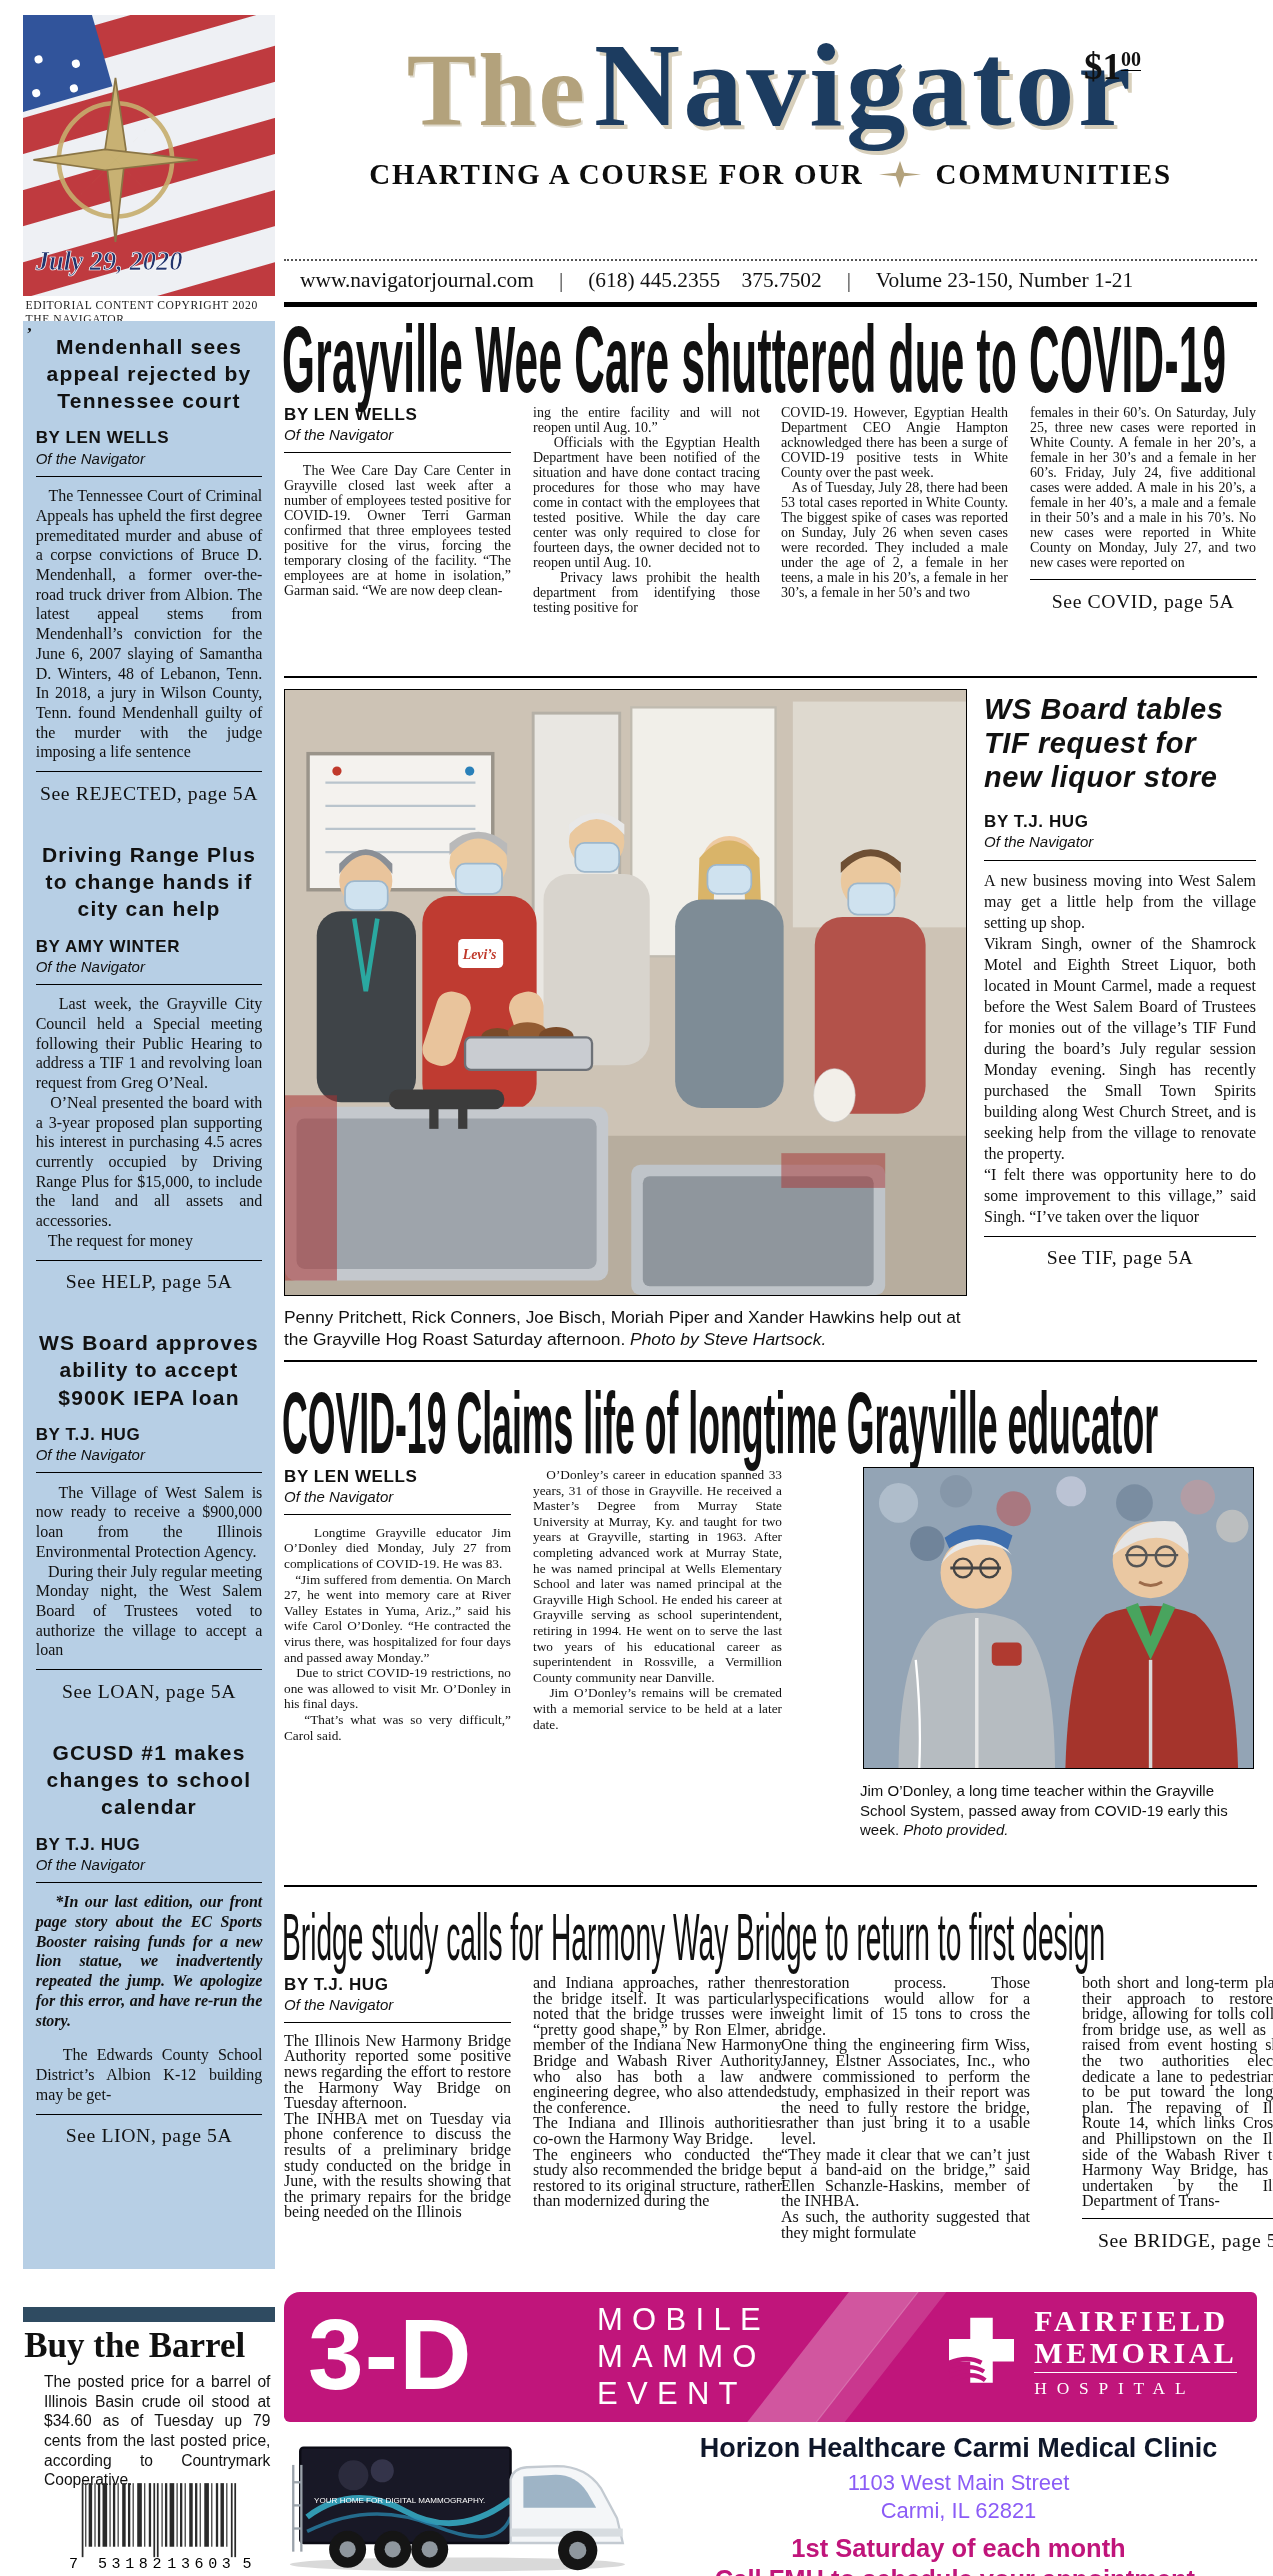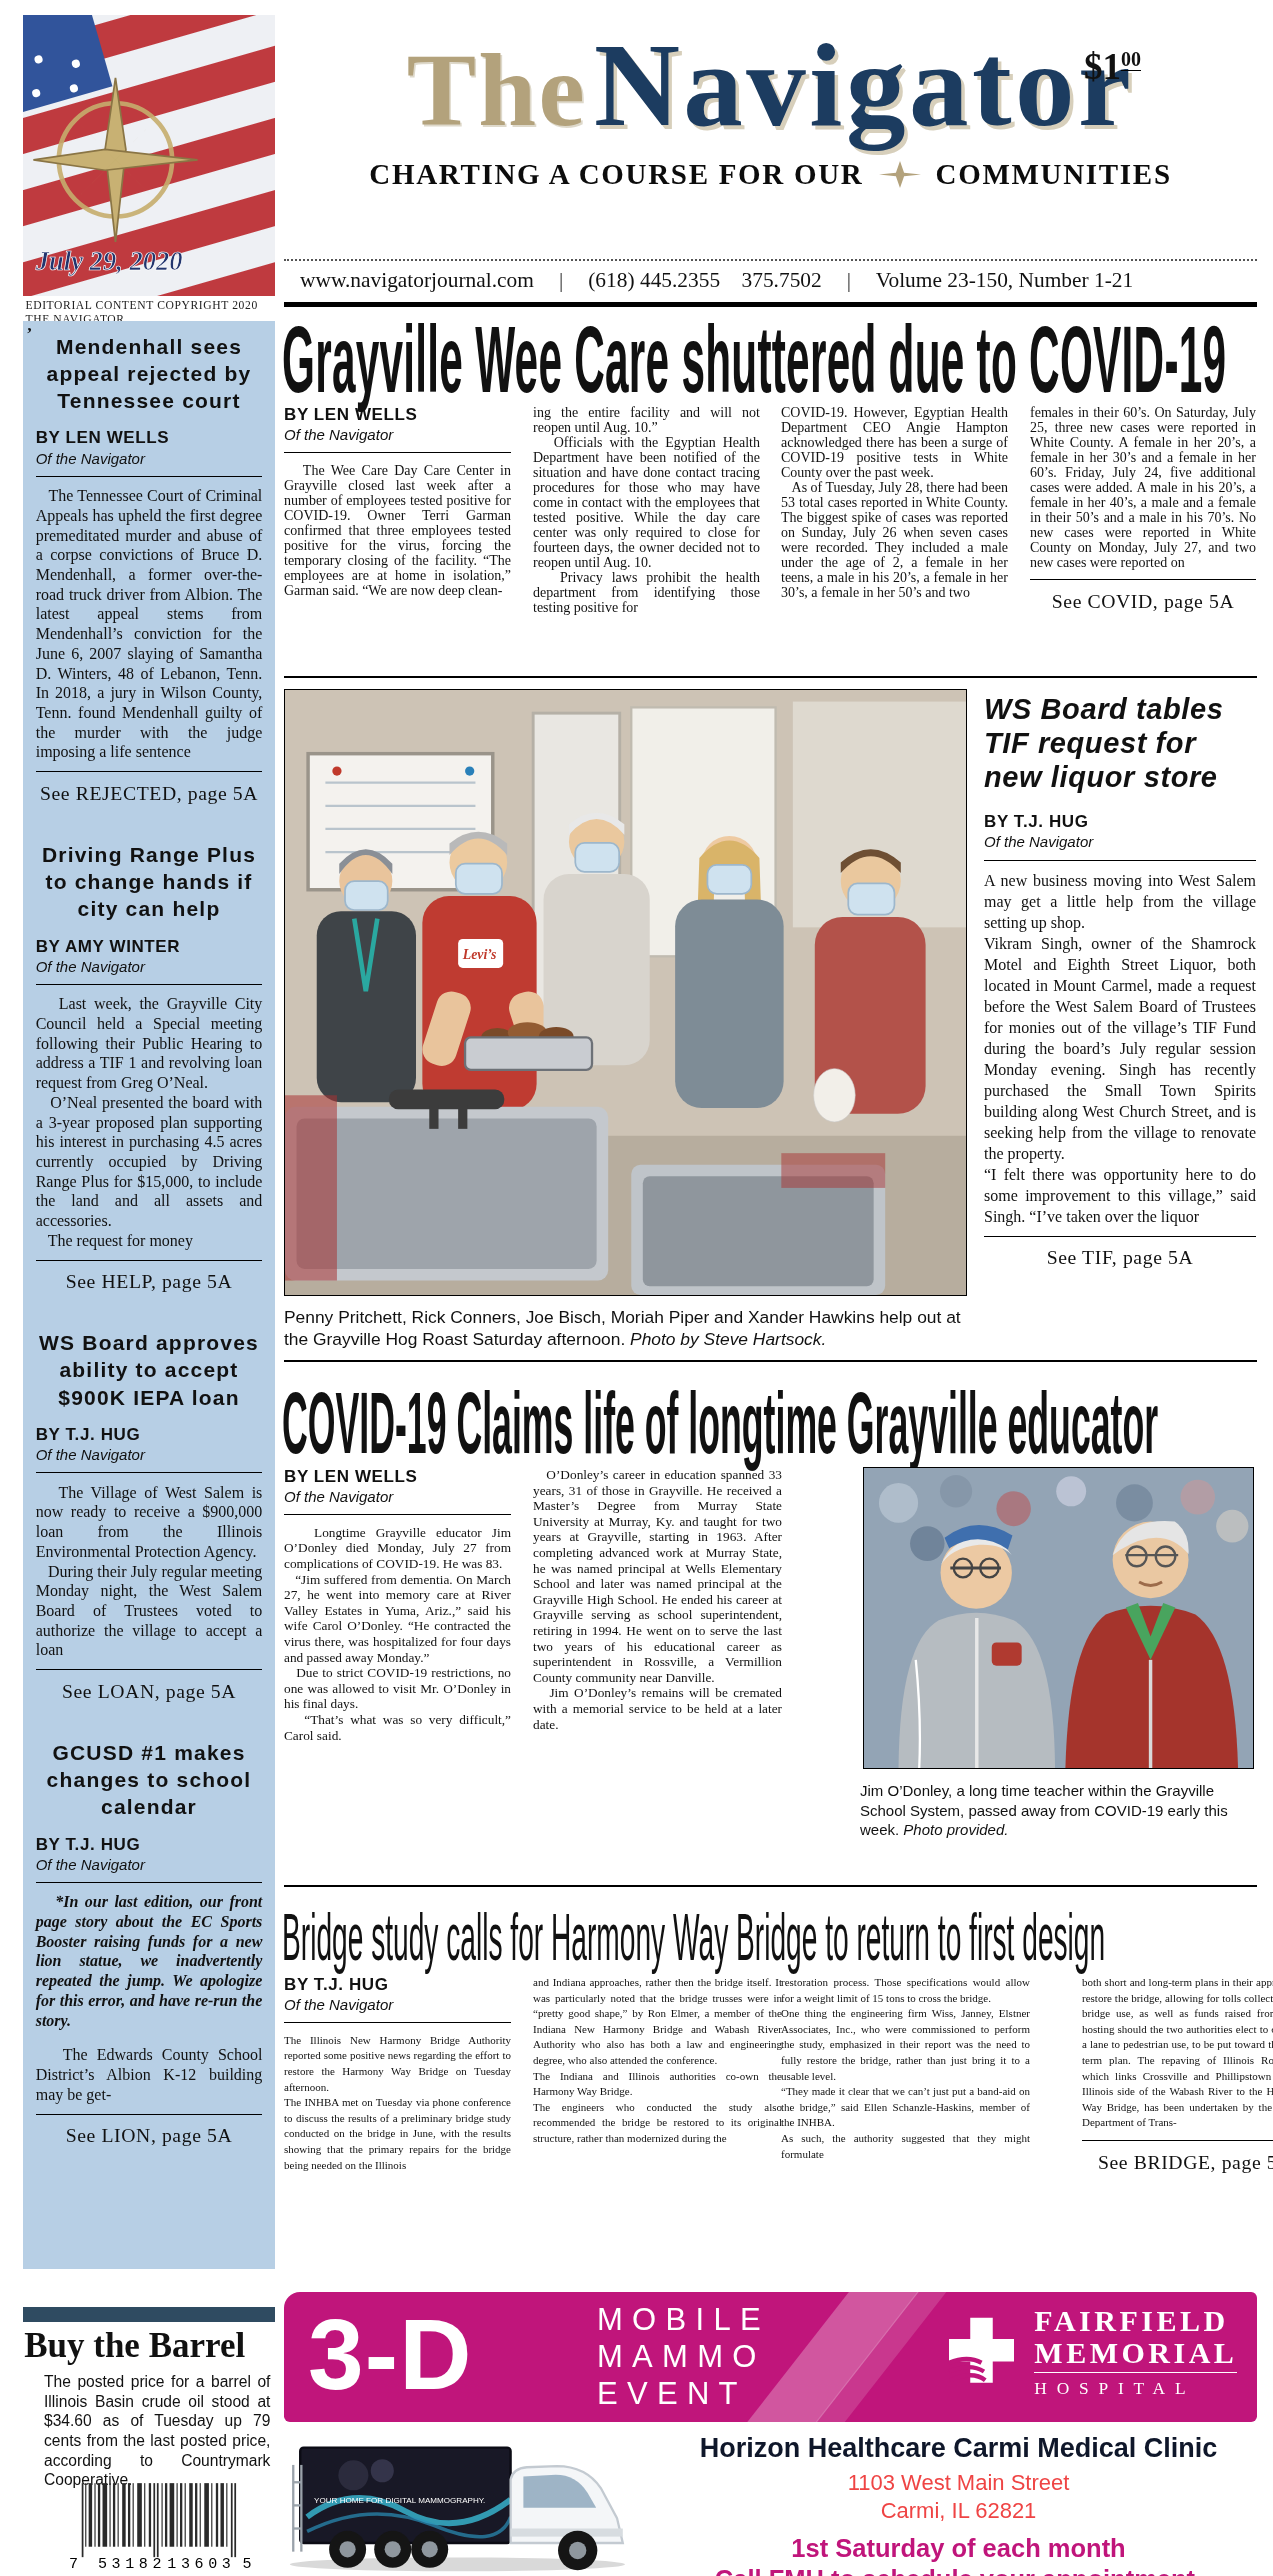--- a/index.html
+++ b/index.html
@@ -86,42 +86,42 @@
 
   
   .ecol{top:1467px;height:382px;overflow:hidden;}
   #ec1{left:284px;width:227px;} #ec2{left:533px;width:249px;}
   .ebody{font-size:13.3px;line-height:15.6px;}
 
   
   .bcol{top:1975px;height:315px;overflow:hidden;}
   #bc1{left:284px;width:227px;} #bc2{left:533px;width:249px;}
   #bc3{left:781px;width:249px;} #bc4{left:1082px;width:226px;}
-  .bbody{font-size:11px;line-height:15.6px;}
+  .bbody{font-size:16px;line-height:15.6px;}
 
   
   #ad{left:284px;top:2292px;width:973px;height:284px;}
   .ad-band{position:absolute;left:0;top:0;width:973px;height:130px;background:#c0157b;
            border-radius:16px 5.8px 5.8px 5.8px;overflow:hidden;}
   .ribbon{position:absolute;background:rgba(255,255,255,.28);transform:rotate(38deg);}
   .r1{left:509px;top:-52px;width:55px;height:266px;}
   .r2{left:573px;top:-52px;width:23px;height:266px;background:rgba(255,255,255,.15);}
   .ad-3d{position:absolute;left:24px;top:4.6px;font-family:"Liberation Sans",sans-serif;
          font-weight:bold;font-size:100px;color:#fff;letter-spacing:1.2px;}
   .ad-words{position:absolute;left:313px;top:9.3px;color:#fff;font-family:"Liberation Sans",sans-serif;
             font-size:31px;letter-spacing:9.3px;line-height:37px;font-weight:normal;}
   .ad-logo{position:absolute;right:19.7px;top:12.7px;display:flex;gap:15px;align-items:center;color:#fff;}
   .ad-logo .t1{font-family:"Liberation Serif",serif;font-weight:bold;font-size:30px;letter-spacing:3.5px;line-height:32px;}
   .ad-logo .t3{font-family:"Liberation Serif",serif;font-size:17.4px;letter-spacing:9.8px;
                border-top:1.7px solid #fff;padding-top:4.6px;margin-top:3.5px;}
   .ad-truck{position:absolute;left:0px;top:138px;width:370px;height:145px;}
   .ad-text{position:absolute;left:382px;top:141px;width:585px;text-align:center;
            font-family:"Liberation Sans",sans-serif;}
   .clinic{color:#0f172a;font-weight:bold;font-size:27px;}
-  .addr{color:#ef4444;font-size:22px;line-height:28px;margin-top:4.6px;}
+  .addr{color:#8b5cf6;font-size:22px;line-height:28px;margin-top:4.6px;}
   .sched{color:#c0157b;font-weight:bold;font-size:25.5px;margin-top:9.3px;}
   .call{color:#c0157b;font-weight:bold;font-size:25.5px;margin-top:2.3px;}
 </style>
 </head>
 <body>
 
 <div id="page">
 
   <div class="abs" id="flag">
     <svg width="252" height="281" viewBox="0 0 436 485">

